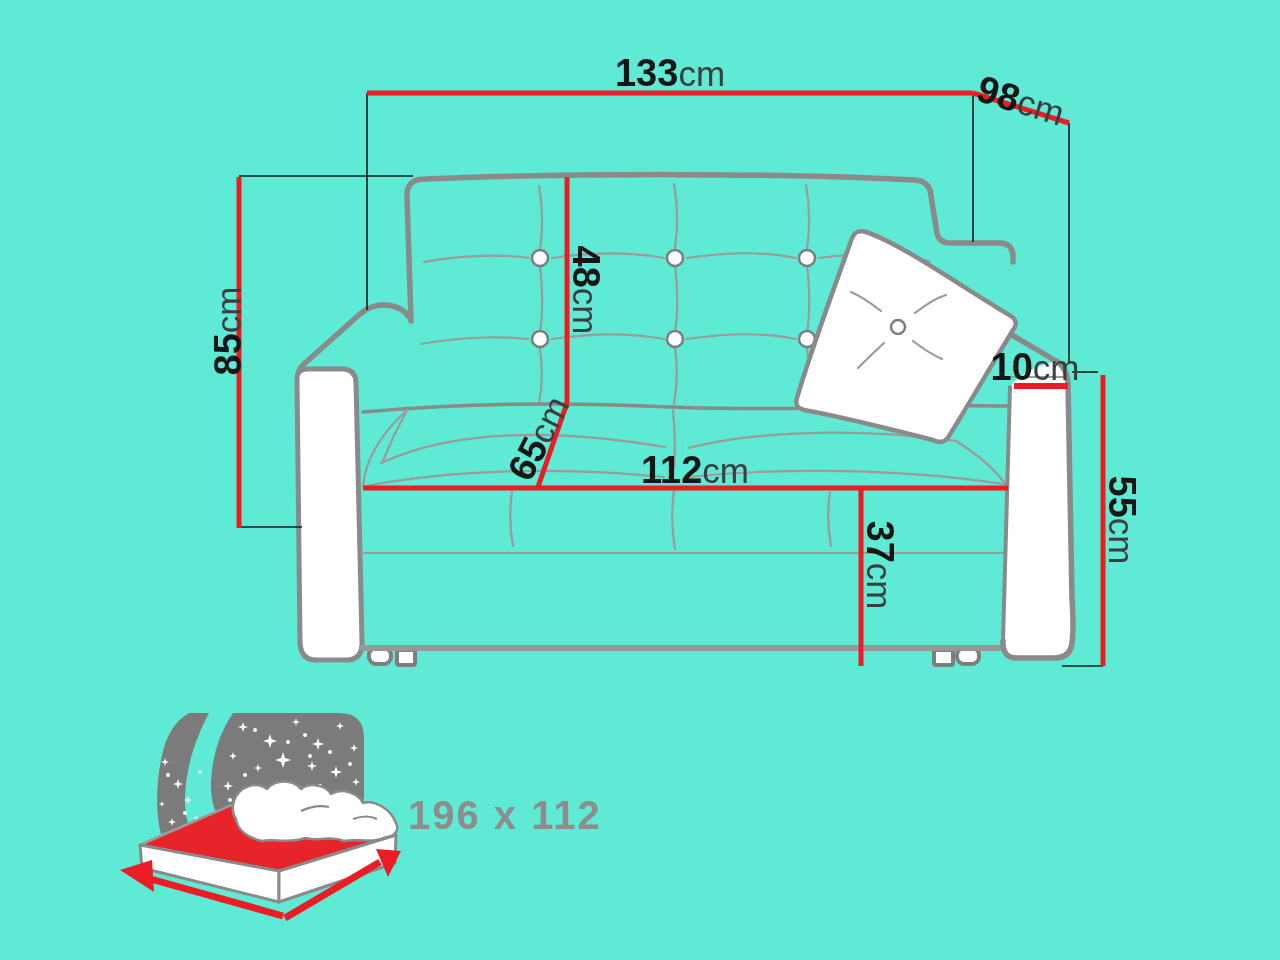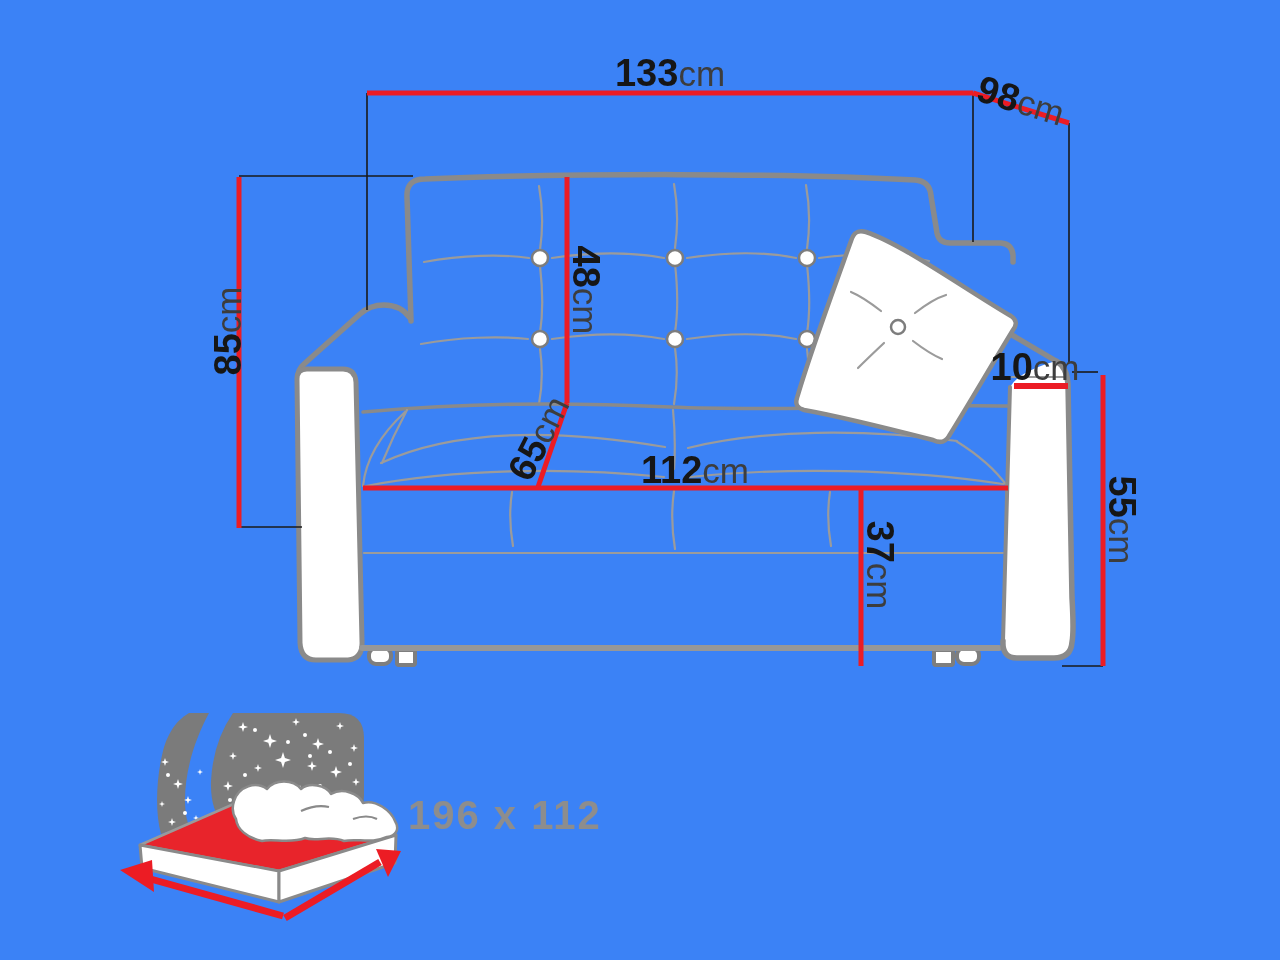--- a/index.html
+++ b/index.html
@@ -1,16 +1,16 @@
 <!DOCTYPE html>
 <html><head>
 <meta charset="utf-8">
 <style>
   html,body { margin:0; padding:0; background:#ffffff; }
-  .stage { position:relative; width:1280px; height:960px; background:#3b82f6; overflow:hidden; }
+  .stage { position:relative; width:1280px; height:960px; background:#5eead4; overflow:hidden; }
   svg text { font-family:"Liberation Sans", sans-serif; }
   .dim-num  { font-weight:bold; font-size:38px; fill:#161616; letter-spacing:0px; }
   .dim-unit { font-weight:normal; font-size:35px; fill:#3d3d3d; }
   .size-text{ font-weight:bold; font-size:40px; fill:#8d8d8d; letter-spacing:2px; }
 </style>
 </head>
 <body>
 
 <div class="stage">
 <svg width="1280" height="960" viewBox="0 0 1280 960">

